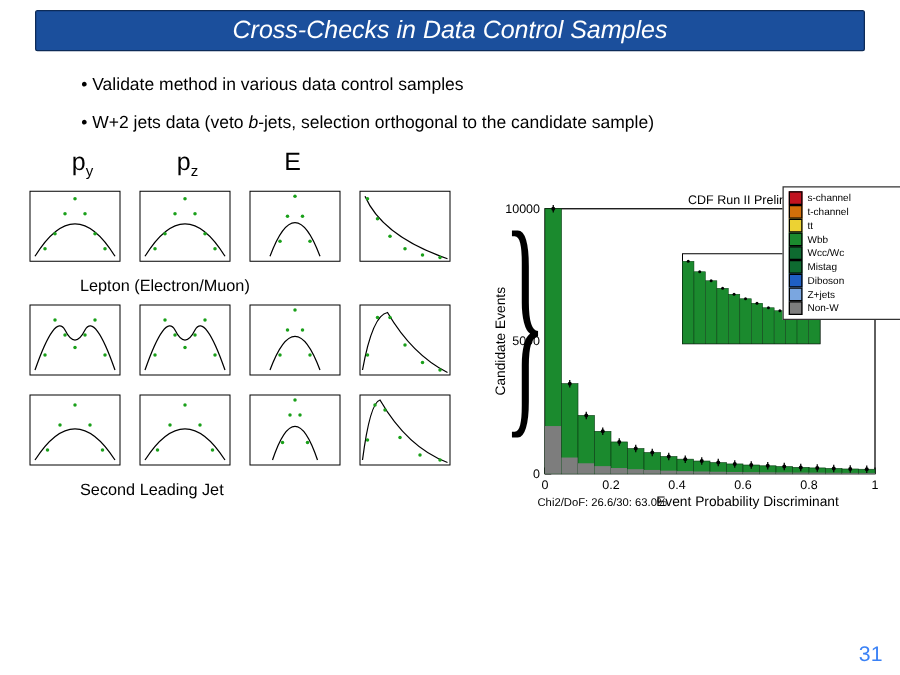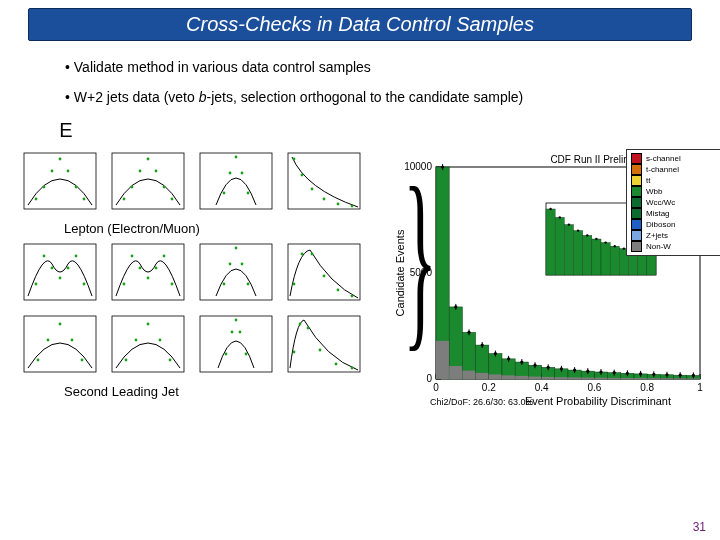--- a/index.html
+++ b/index.html
@@ -92,22 +92,22 @@
     padding: 3px 4px;
     z-index: 5;
   }
   .legend-row { display:flex; align-items:center; gap:4px; line-height:11px;}
   .legend-sw { width:9px; height:9px; border:1px solid #000; flex:none;}
   .page-num {
     position: absolute;
     right: 14px;
     bottom: 6px;
     font-family: Arial, sans-serif;
-    font-size: 12px;
-    color: #701a75;
+    font-size: 17px;
+    color: #3b82f6;
   }
   .brace {
     position: absolute;
     left: 354px;
     top: 38px;
     font-size: 200px;
     line-height: 200px;
     font-family: "Times New Roman", serif;
     transform: scaleX(0.35);
     color:#000;
@@ -122,20 +122,22 @@
 </div>
 
 <div class="bullets">
   <div class="bullet">• <span>Validate method in various data control samples</span></div>
   <div class="bullet">• <span>W+2 jets data (veto <i>b</i>-jets, selection orthogonal to the candidate sample)</span></div>
 </div>
 
 <div class="content">
 
   <div class="col-headers">
+    <div>p<sub>y</sub></div>
+    <div>p<sub>z</sub></div>
     <div><span>E</span></div>
   </div>
 
   <div class="grid-left">
 
     <div class="mini-row">
       <div class="mini">
           <svg viewBox="0 0 84 70">
             <rect class="frame" x="6" y="4" width="72" height="56"></rect>
             <path d="M10 56 Q42 4 74 56" stroke="#000" fill="none" stroke-width="1"></path>

